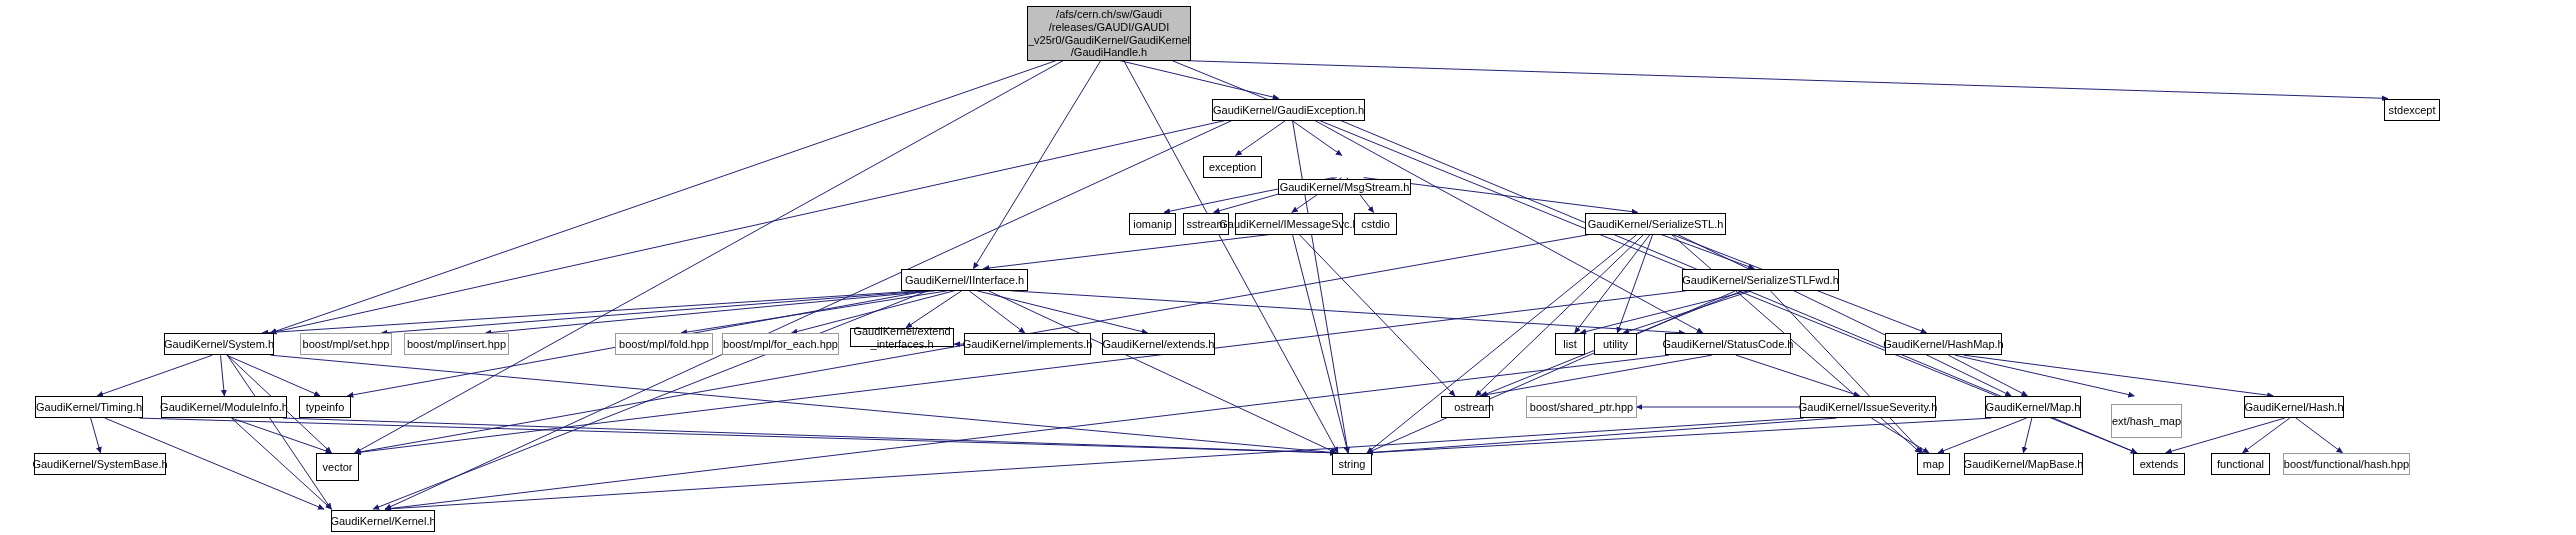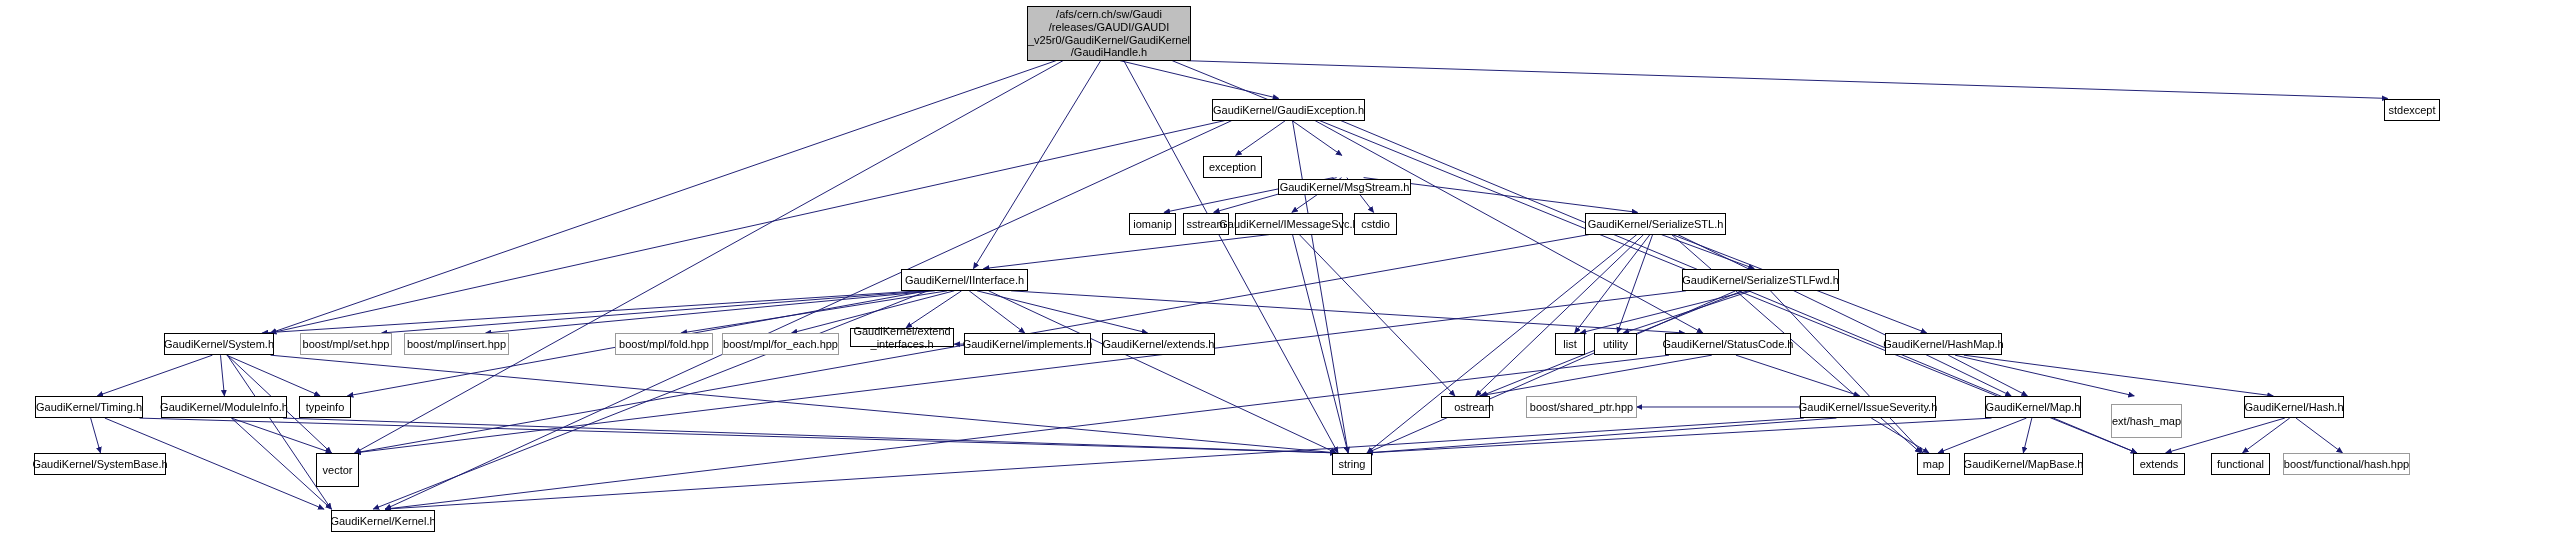--- a/index.html
+++ b/index.html
@@ -157,21 +157,21 @@
   <div class="node" style="left:161px;top:396px;width:126px;height:22px;">GaudiKernel/ModuleInfo.h</div>
   <div class="node" style="left:299px;top:396px;width:52px;height:22px;">typeinfo</div>
   <div class="node" style="left:1441px;top:396px;width:49px;height:22px;padding-left:20px;">ostream</div>
   <div class="node muted" style="left:1526px;top:396px;width:111px;height:22px;">boost/shared_ptr.hpp</div>
   <div class="node" style="left:1800px;top:396px;width:136px;height:22px;">GaudiKernel/IssueSeverity.h</div>
   <div class="node" style="left:1985px;top:396px;width:96px;height:22px;">GaudiKernel/Map.h</div>
   <div class="node muted" style="left:2111px;top:404px;width:71px;height:34px;text-align:center;">ext/hash_map</div>
   <div class="node" style="left:2244px;top:396px;width:100px;height:22px;">GaudiKernel/Hash.h</div>
 
   <div class="node" style="left:34px;top:453px;width:132px;height:22px;">GaudiKernel/SystemBase.h</div>
-  <div class="node" style="left:316px;top:453px;width:43px;height:34px;">vector</div>
+  <div class="node" style="left:316px;top:453px;width:43px;height:28px;">vector</div>
   <div class="node" style="left:1332px;top:453px;width:40px;height:22px;">string</div>
   <div class="node" style="left:1917px;top:453px;width:33px;height:22px;">map</div>
   <div class="node" style="left:1964px;top:453px;width:119px;height:22px;">GaudiKernel/MapBase.h</div>
   <div class="node" style="left:2133px;top:453px;width:52px;height:22px;">extends</div>
   <div class="node" style="left:2211px;top:453px;width:59px;height:22px;">functional</div>
   <div class="node muted" style="left:2283px;top:453px;width:127px;height:22px;">boost/functional/hash.hpp</div>
 
   <div class="node" style="left:285px;top:510px;width:104px;height:22px;margin-left:46px;">GaudiKernel/Kernel.h</div>
 </div>
 

